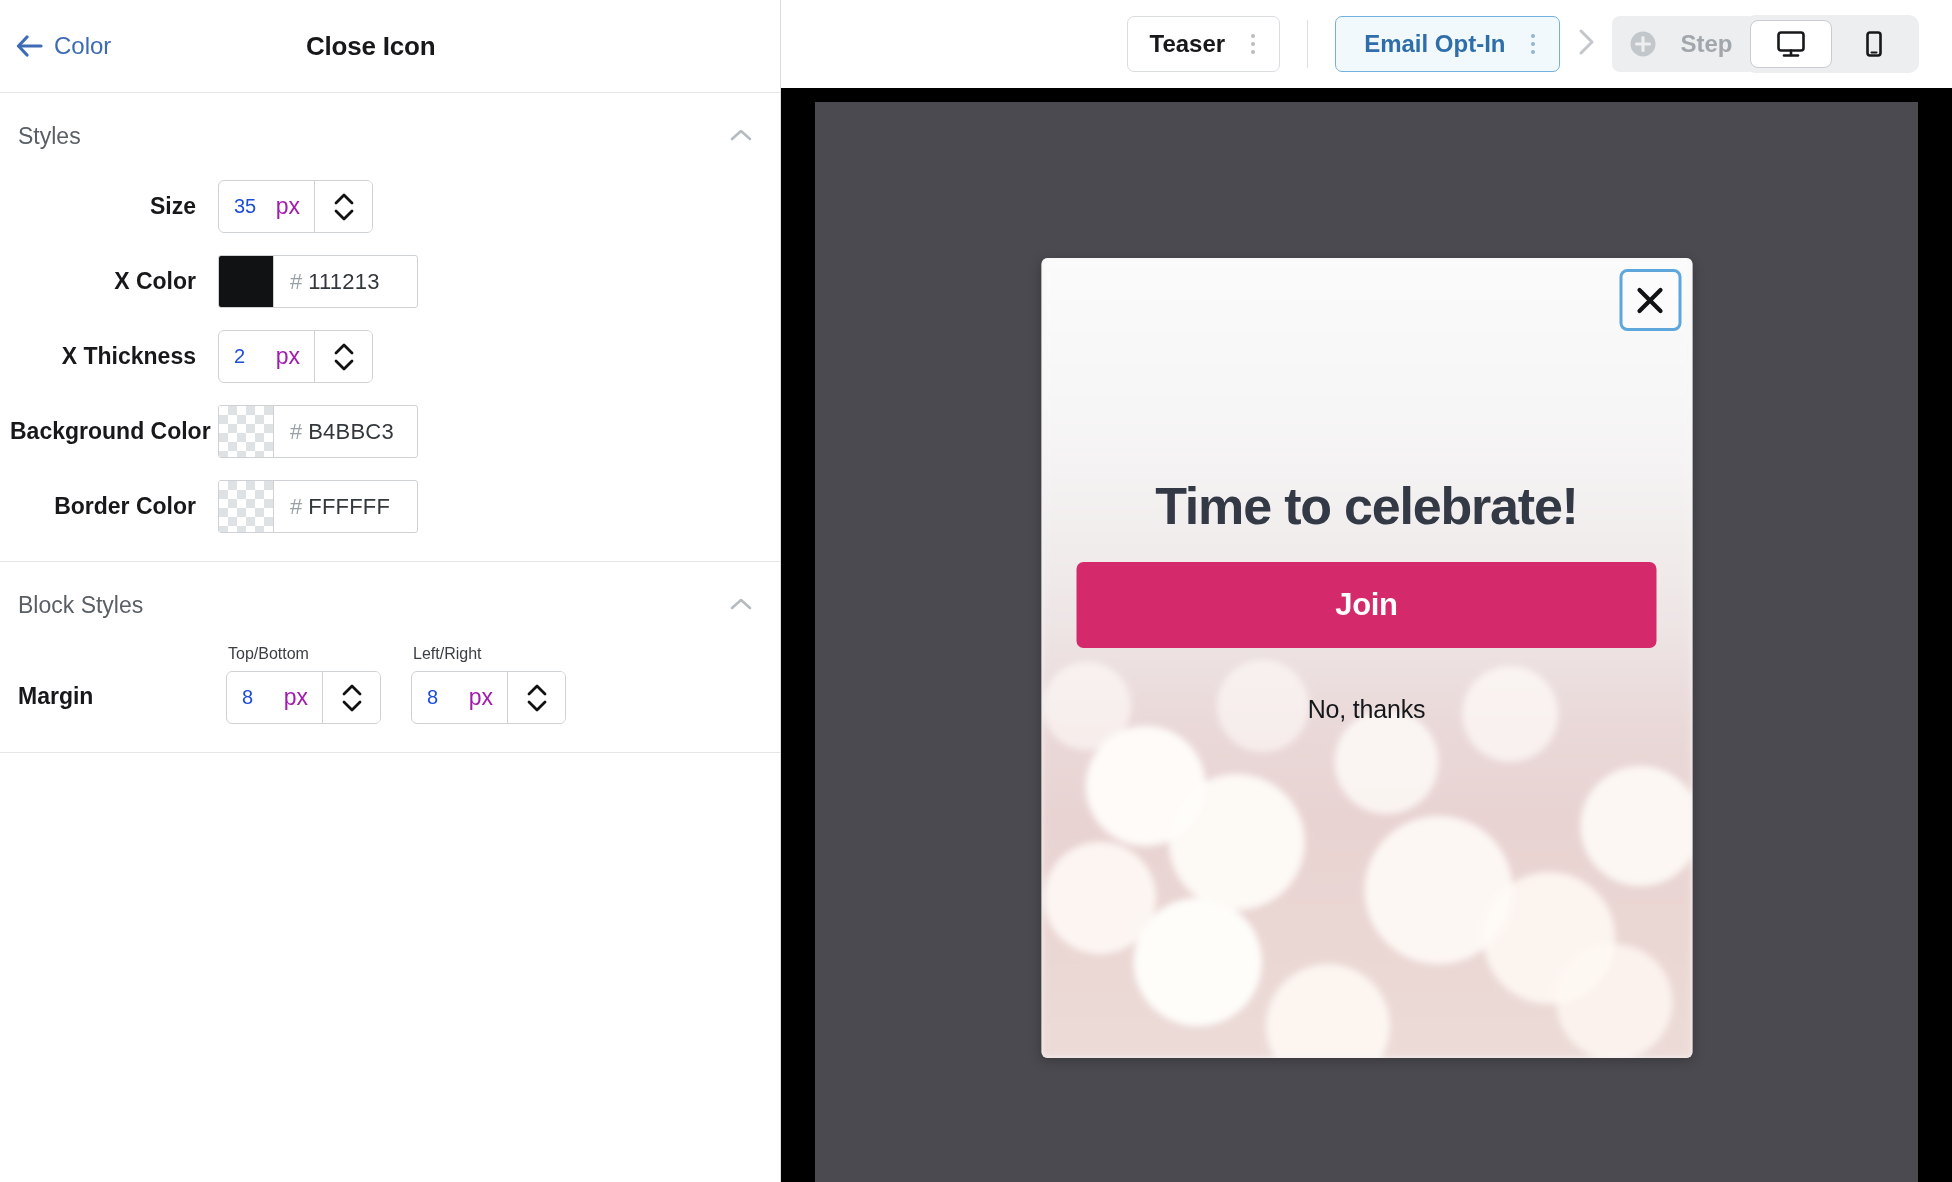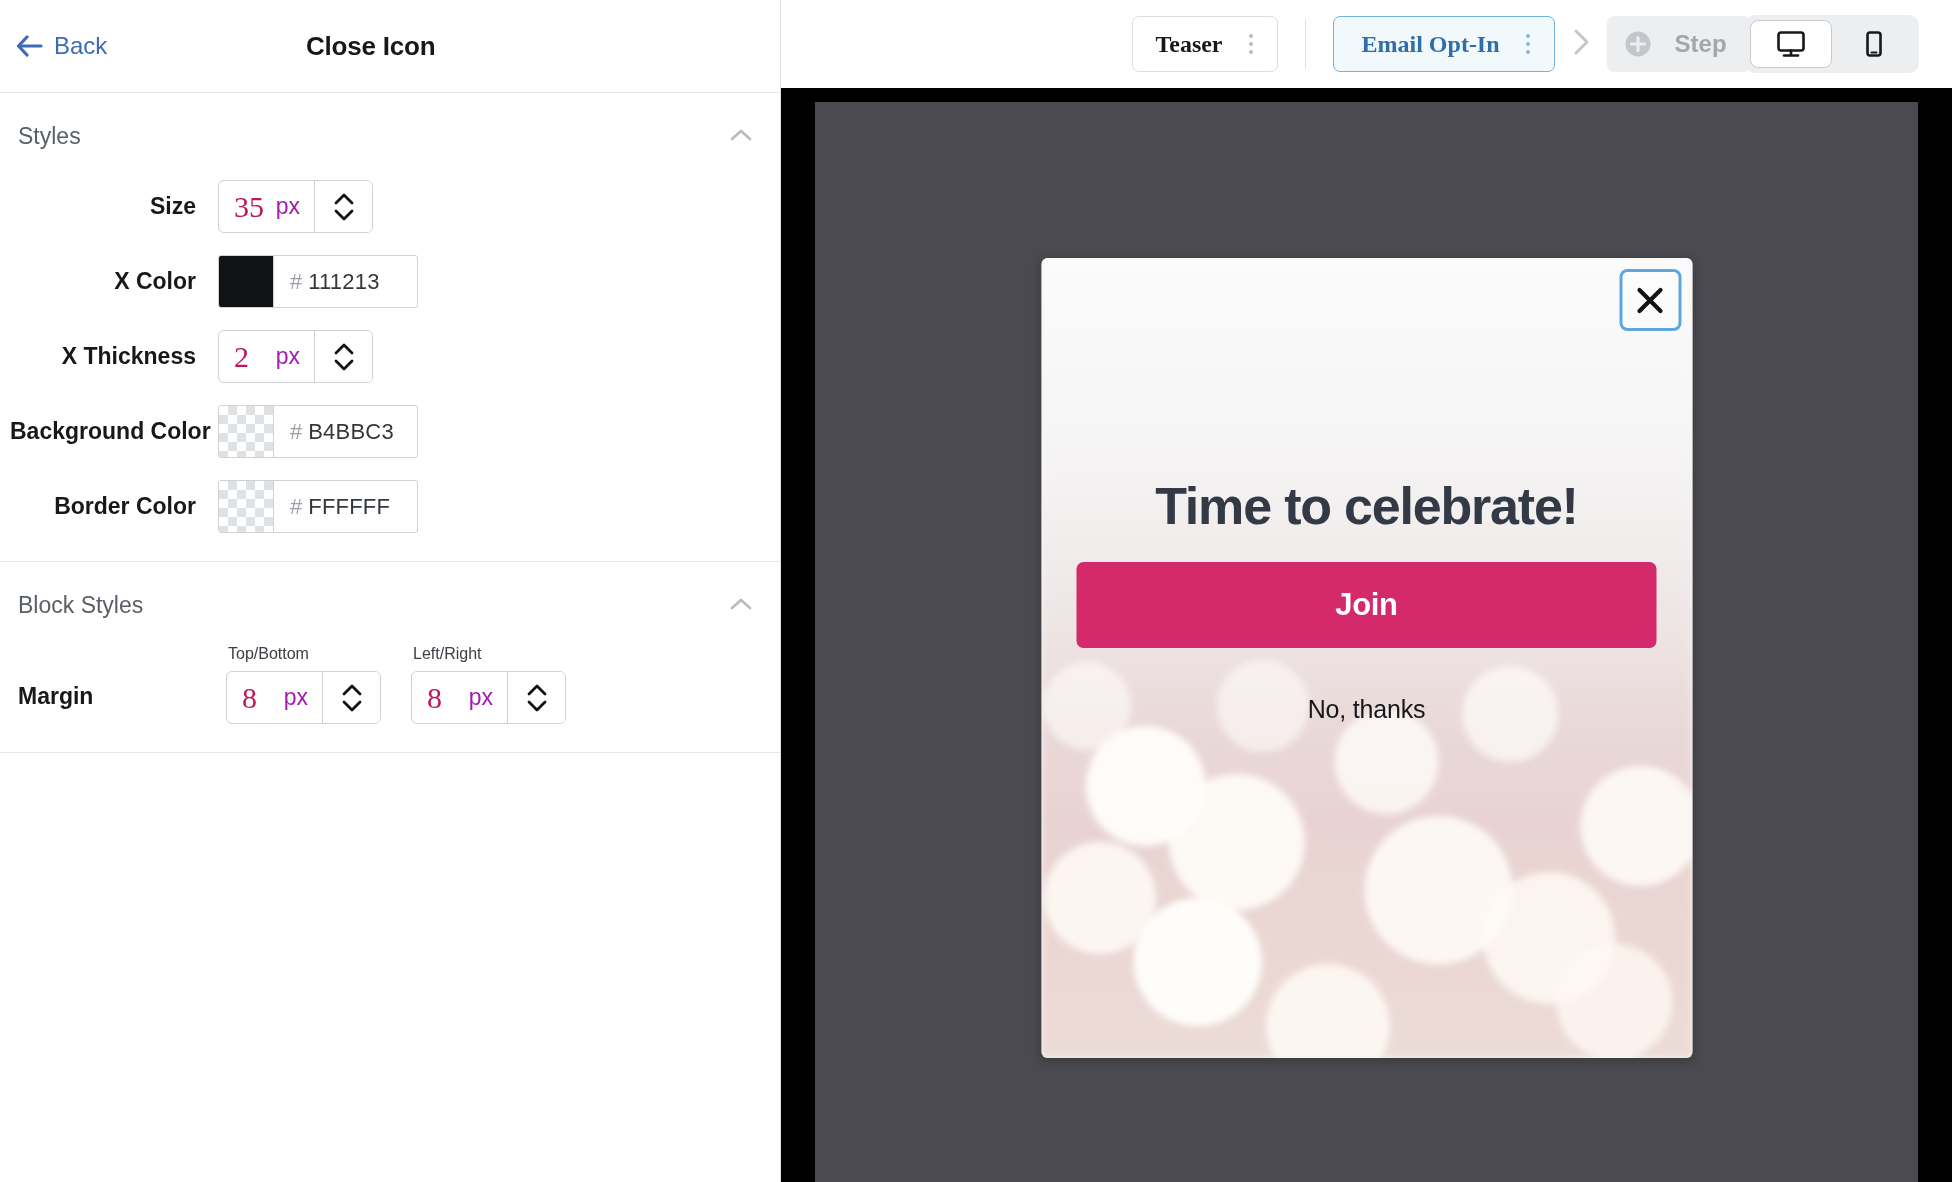--- a/index.html
+++ b/index.html
@@ -113,21 +113,21 @@
     background: #fff;
     overflow: hidden;
   }
   .num-field {
     flex: 1;
     display: flex;
     align-items: center;
     justify-content: space-between;
     padding: 0 14px 0 15px;
   }
-  .num-value { font-size: 30px; color: #be185d; font-family: Liberation Serif, serif; }
+  .num-value { font-size: 20px; color: #1d4ed8; }
   .num-unit  { font-size: 23px; color: #a21caf; }
   .stepper {
     width: 58px;
     border-left: 1px solid #ced2d6;
     display: flex;
     align-items: center;
     justify-content: center;
     cursor: pointer;
     background: #fff;
   }
@@ -225,21 +225,20 @@
     padding: 0 18px 0 22px;
     border: 1px solid #dadde0;
     border-radius: 7px;
     background: #fff;
     font-size: 24px;
     font-weight: bold;
     color: #17181a;
     cursor: pointer;
     gap: 20px;
     white-space: nowrap;
-    font-family: Liberation Serif, serif;
   }
   .tab-chip.active {
     border: 1px solid #74b0dd;
     background: #f2f9fd;
     color: #2f6ea8;
     padding: 0 18px 0 28px;
   }
   .dots-icon {
     display: flex;
     flex-direction: column;
@@ -442,21 +441,21 @@
   <aside class="left-panel">
 
     <div class="panel-header">
       <div class="back-link">
         <span>
           <svg class="back-arrow-icon" viewBox="0 0 27 22" fill="none">
             <path d="M11 2 L2.5 11 L11 20" stroke="#3d6bb5" stroke-width="3.2" stroke-linecap="round" stroke-linejoin="round"></path>
             <path d="M3 11 H25" stroke="#3d6bb5" stroke-width="3.2" stroke-linecap="round"></path>
           </svg>
         </span>
-        <span>Back</span>
+        <span>Color</span>
       </div>
       <div class="panel-title">Close Icon</div>
     </div>
 
     <section class="section">
       <div class="section-head">
         <span class="section-title">Styles</span>
         <span>
           <svg class="chevron-collapse" viewBox="0 0 30 18" fill="none">
             <path d="M6 13 L15 5 L24 13" stroke="#b6bbc0" stroke-width="2.6" stroke-linecap="round" stroke-linejoin="round"></path>

